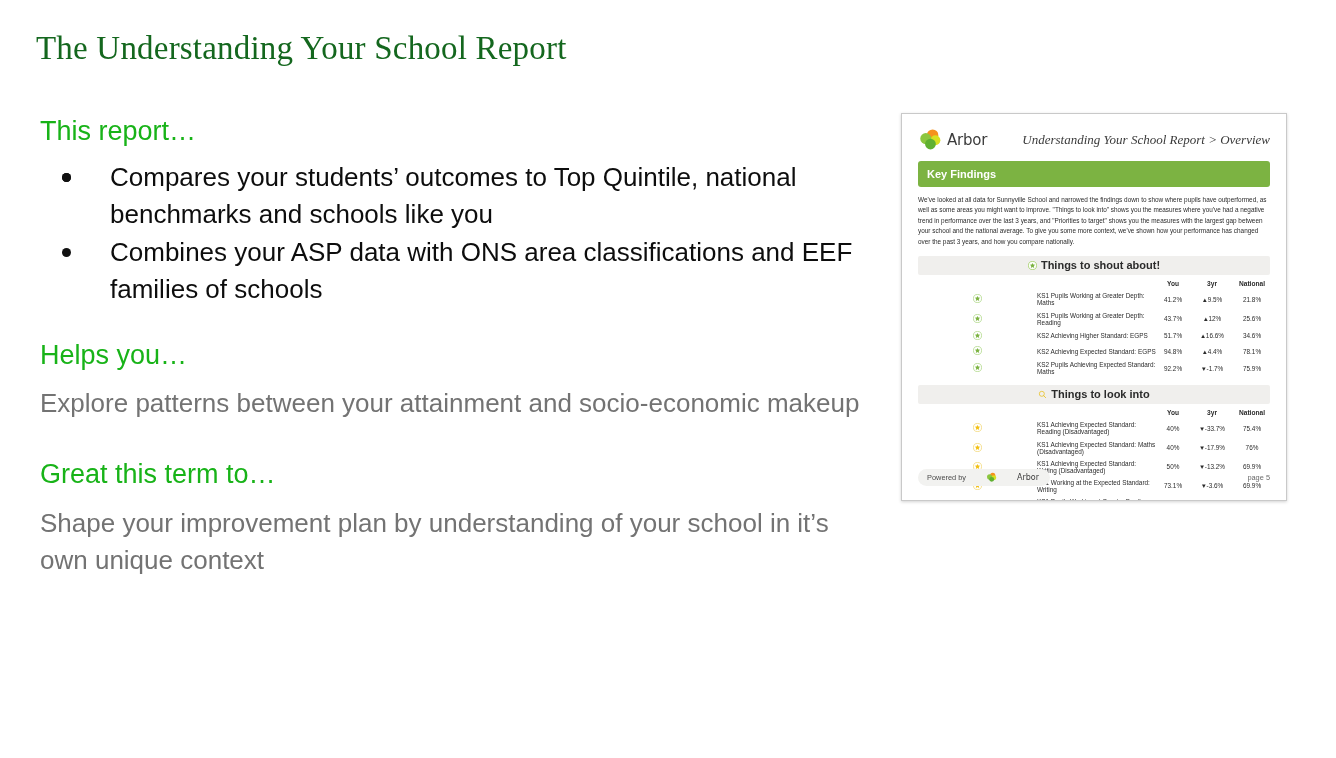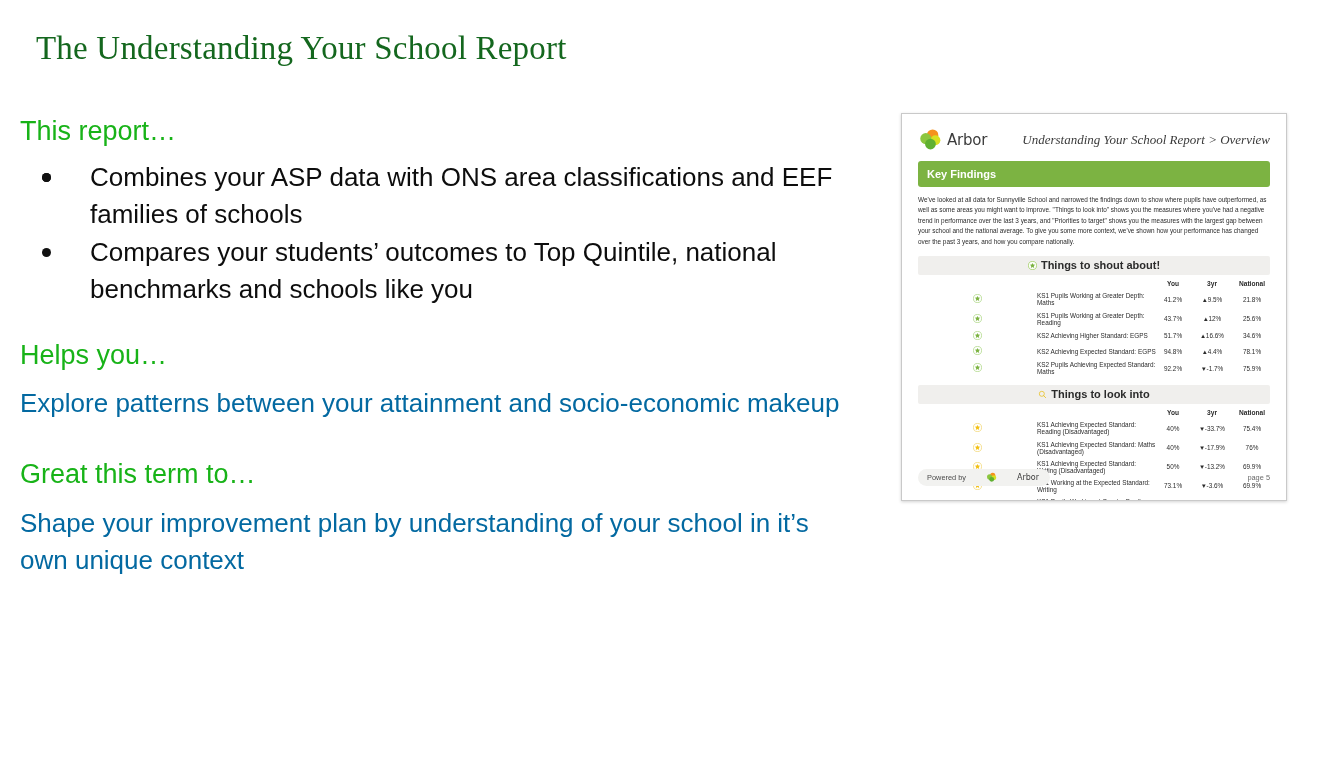--- a/index.html
+++ b/index.html
@@ -24,21 +24,21 @@
     font-family: "Liberation Serif", serif;
     font-size: 33px;
     line-height: 1.15;
     color: #14671e;
     letter-spacing: 0.2px;
     white-space: nowrap;
   }
 
   .left-col {
     position: absolute;
-    left: 20px;
+    left: 40px;
     top: 115px;
     width: 840px;
   }
 
   .section-head {
     color: #18b318;
     font-size: 27px;
     line-height: 1.2;
     margin: 0 0 14px 0;
     font-weight: normal;
@@ -64,21 +64,21 @@
     top: 14px;
     width: 9px;
     height: 9px;
     border-radius: 50%;
     background: #111111;
   }
 
   p.body-text {
     font-size: 26px;
     line-height: 1.42;
-    color: #0369a1;
+    color: #737373;
     margin: 0;
   }
 
   .gap-a { height: 30px; }
   .gap-b { height: 36px; }
 
   
   .report-card {
     position: absolute;
     left: 901px;
@@ -219,25 +219,25 @@
 <div class="left-col">
 
   <div class="section-head tight">This report…</div>
 
   <ul class="bullets">
     <li>
       <span class="dot"></span>
     </li>
     <li>
       <span class="dot"></span>
-      <span>Combines your ASP data with ONS area classifications and EEF families of schools</span>
+      <span>Compares your students’ outcomes to Top Quintile, national benchmarks and schools like you</span>
     </li>
     <li>
       <span class="dot"></span>
-      <span>Compares your students’ outcomes to Top Quintile, national benchmarks and schools like you</span>
+      <span>Combines your ASP data with ONS area classifications and EEF families of schools</span>
     </li>
   </ul>
 
   <div class="gap-a"></div>
 
   <div class="section-head">Helps you…</div>
   <p class="body-text">Explore patterns between your attainment and socio-economic makeup</p>
 
   <div class="gap-b"></div>
 

